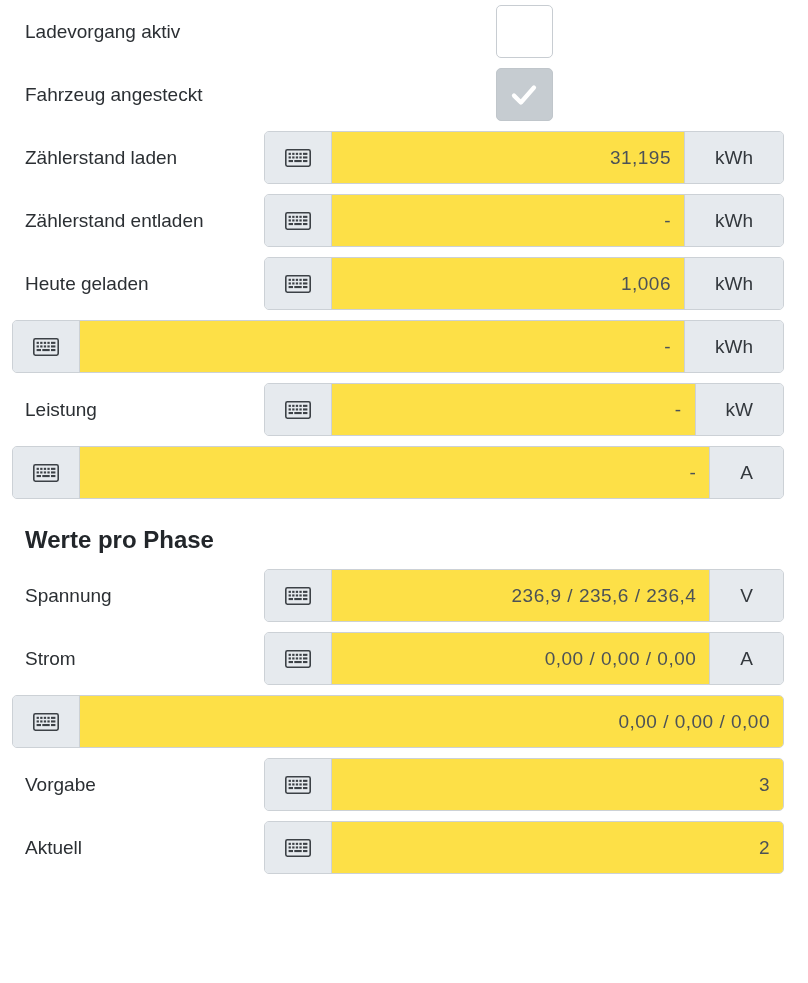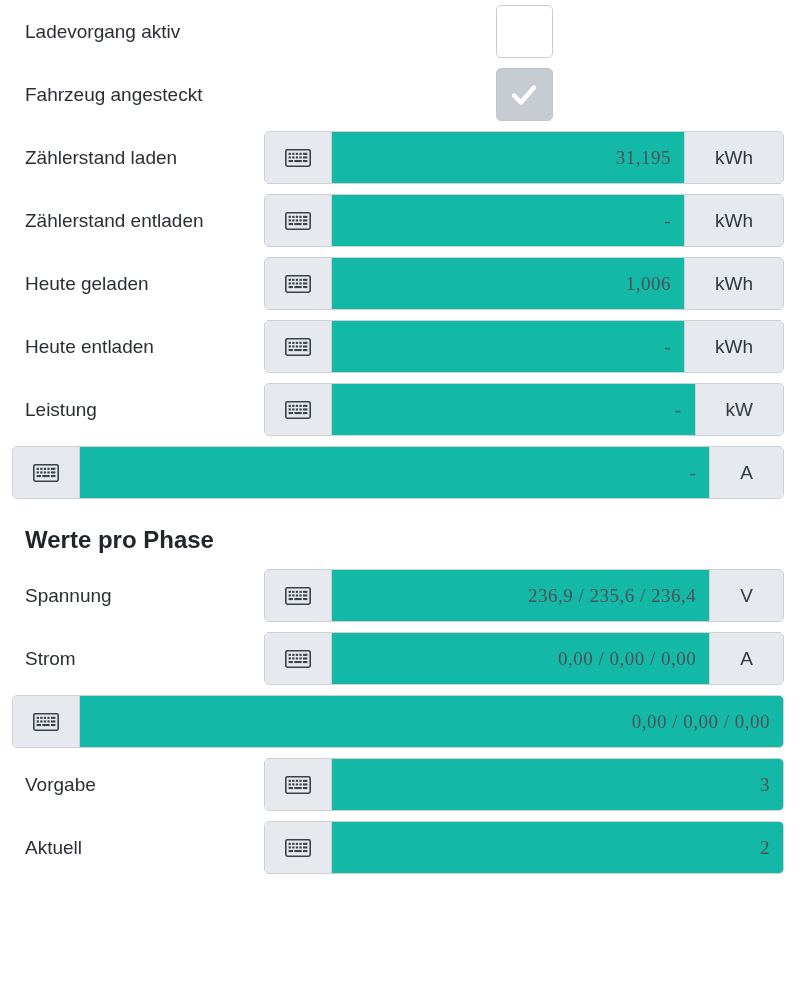--- a/index.html
+++ b/index.html
@@ -80,26 +80,26 @@
     flex: 0 0 67px;
     background: #e6eaee;
     border-right: 1px solid #ccd1d6;
     display: flex;
     align-items: center;
     justify-content: center;
     color: #4a4f54;
   }
   .field {
     flex: 1 1 auto;
-    background: #14b8a6;
+    background: #fde047;
     display: flex;
     align-items: center;
     justify-content: flex-end;
     padding: 0 13px;
-    font-family: Liberation Serif, serif;
+    font-family: Liberation Sans, sans-serif;
     font-size: 19px;
     color: #4c5257;
     letter-spacing: 0.5px;
     white-space: nowrap;
     overflow: hidden;
   }
   .addon-right {
     flex: 0 0 auto;
     min-width: 70px;
     background: #e6eaee;
@@ -235,21 +235,20 @@
             </g>
           </svg>
         </div>
         <div class="field">1,006</div>
         <div class="addon-right">kWh</div>
       </div>
     </div>
   </div>
 
   <div class="row g-wide">
-    <div class="row-label">Heute entladen</div>
     <div class="row-control">
       <div class="input-group">
         <div class="addon-left">
           <svg class="kb-icon" width="26" height="18" viewBox="0 0 26 18">
             <rect x="0.8" y="0.8" width="24.4" height="16.4" rx="1.6" fill="none" stroke="#3c4146" stroke-width="1.6"></rect>
             <g fill="#3c4146">
               <rect x="3.6" y="3.8" width="2.3" height="2.1"></rect>
                 <rect x="7.2" y="3.8" width="2.3" height="2.1"></rect>
               <rect x="10.8" y="3.8" width="2.3" height="2.1"></rect>
                 <rect x="14.4" y="3.8" width="2.3" height="2.1"></rect>

